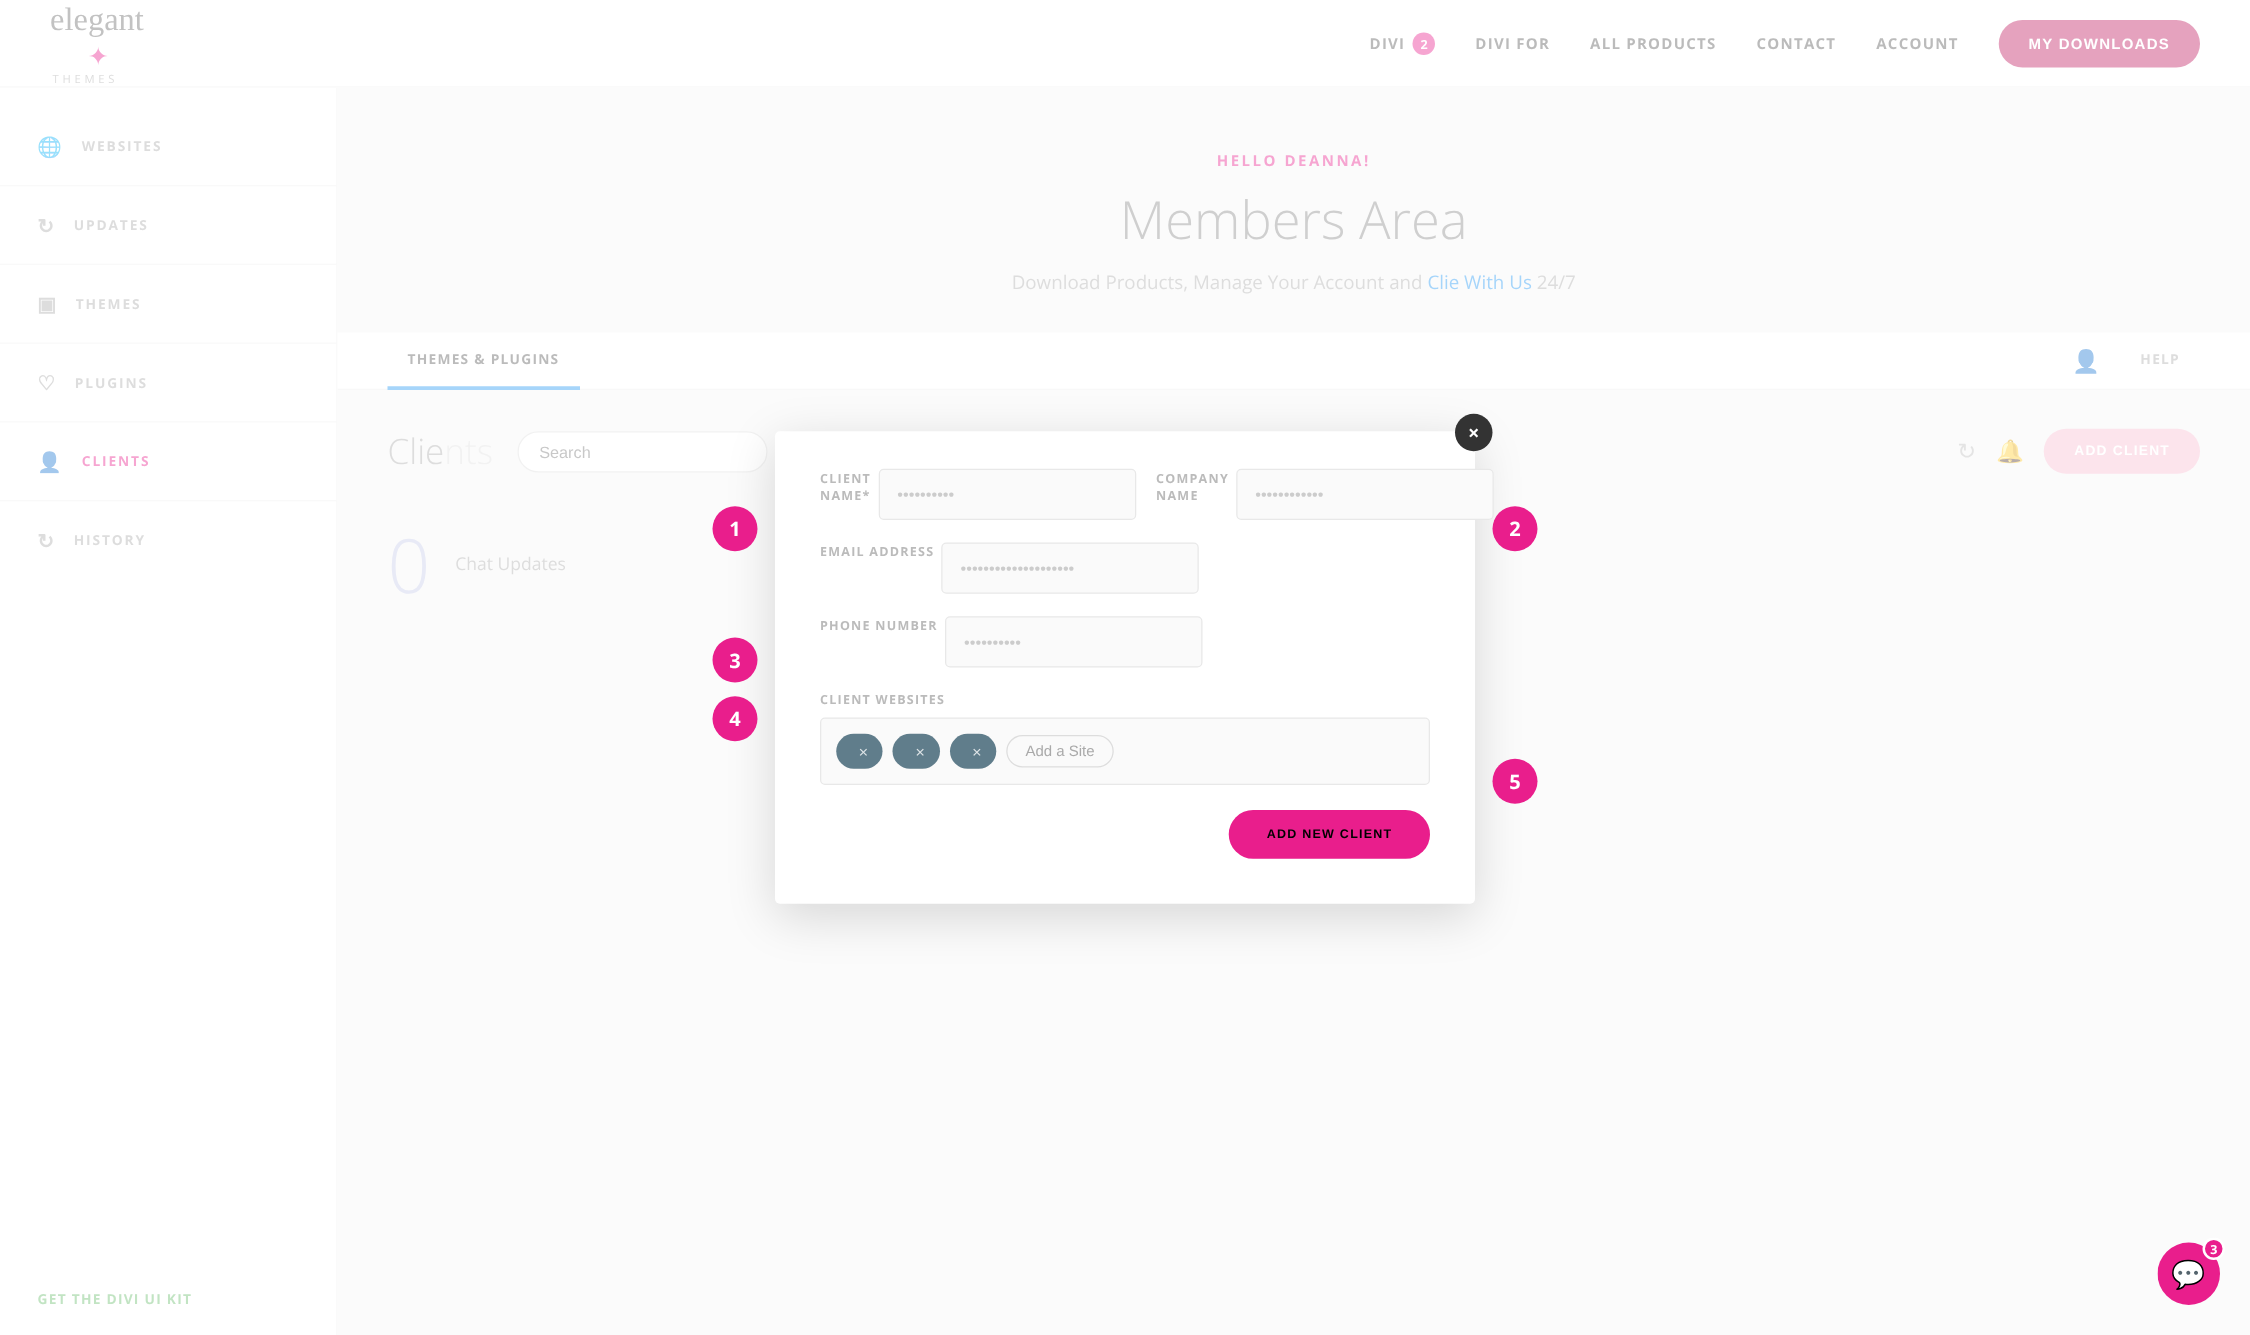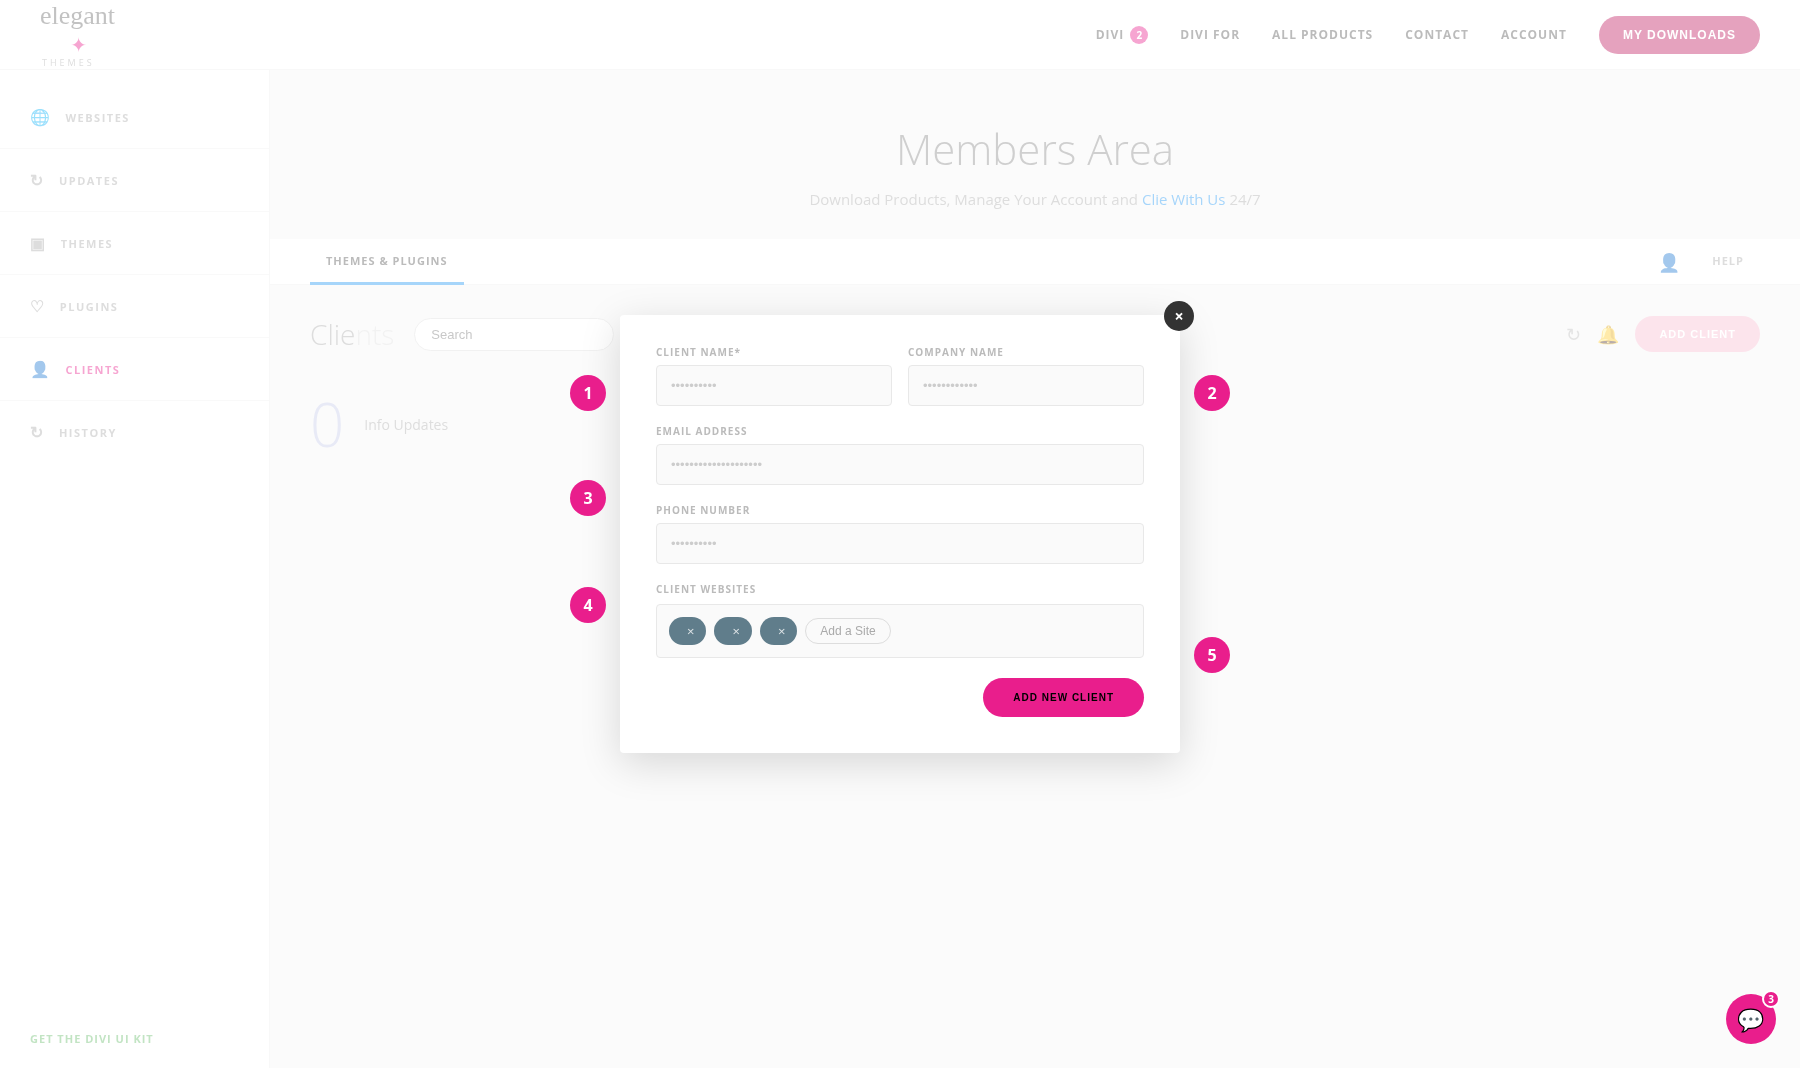--- a/index.html
+++ b/index.html
@@ -170,21 +170,21 @@
       width: 30px; height: 30px;
       background: #333;
       border-radius: 50%;
       color: #fff;
       font-size: 16px;
       display: flex; align-items: center; justify-content: center;
       cursor: pointer;
       font-weight: 700;
     }
     .form-row { display: flex; gap: 16px; margin-bottom: 18px; }
-    .form-group { flex: 1; display: flex; flex-direction: column; gap: 6px; }
+    .form-group { flex: 1; display: flex; flex-direction: row; gap: 6px; }
     .form-label {
       font-size: 10px;
       font-weight: 700;
       letter-spacing: 1px;
       text-transform: uppercase;
       color: #bbb;
     }
     .form-input {
       border: 1px solid #e8e8e8;
       border-radius: 4px;
@@ -347,20 +347,21 @@
     </div>
 
     <div class="sidebar-bottom">
       <span class="get-divi-kit">GET THE DIVI UI KIT</span>
     </div>
   </aside>
 
   <div class="content">
 
     <div class="hero">
+      <div class="hero-greeting">HELLO DEANNA!</div>
       <div class="hero-title">Members Area</div>
       <div class="hero-sub">
         <span>Download Products, Manage Your Account and </span>
         <a href="#">Clie With Us</a>
         <span>24/7</span>
       </div>
     </div>
 
     <div class="tabs-bar">
       <div class="tab active">THEMES &amp; PLUGINS</div>
@@ -378,21 +379,21 @@
         </div>
         <div style="display:flex;align-items:center;gap:16px;">
           <span class="icon-btn">↻</span>
           <span class="icon-btn">🔔</span>
           <button class="add-client-btn">ADD CLIENT</button>
         </div>
       </div>
 
       <div class="updates-section">
         <span class="updates-num">0</span>
-        <span class="updates-label">Info Updates</span>
+        <span class="updates-label">Chat Updates</span>
       </div>
 
       <div class="no-clients-msg">You haven't added any clients yet.</div>
     </div>
 
   </div>
 </div>
 
 <div class="overlay">
   <div class="modal" style="position:relative;">

